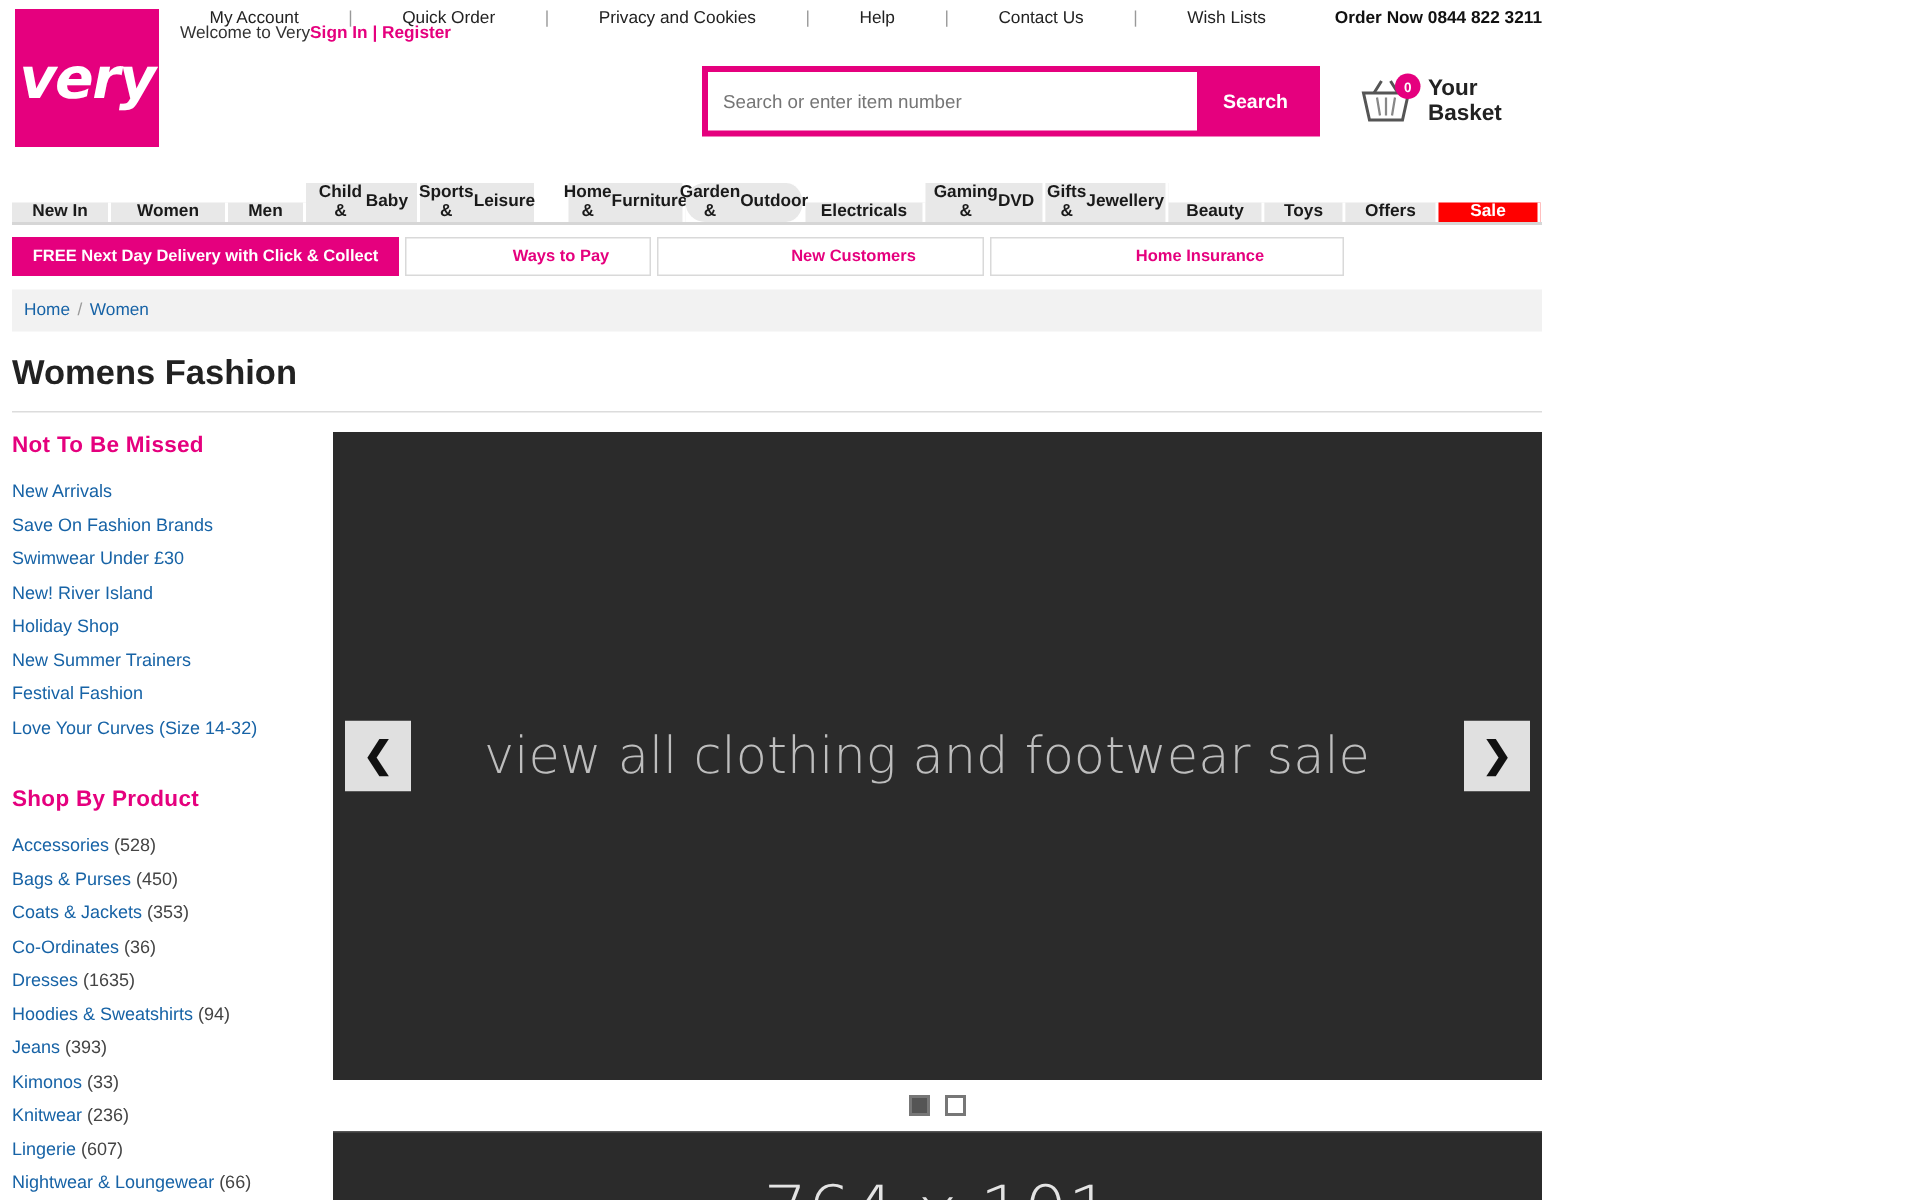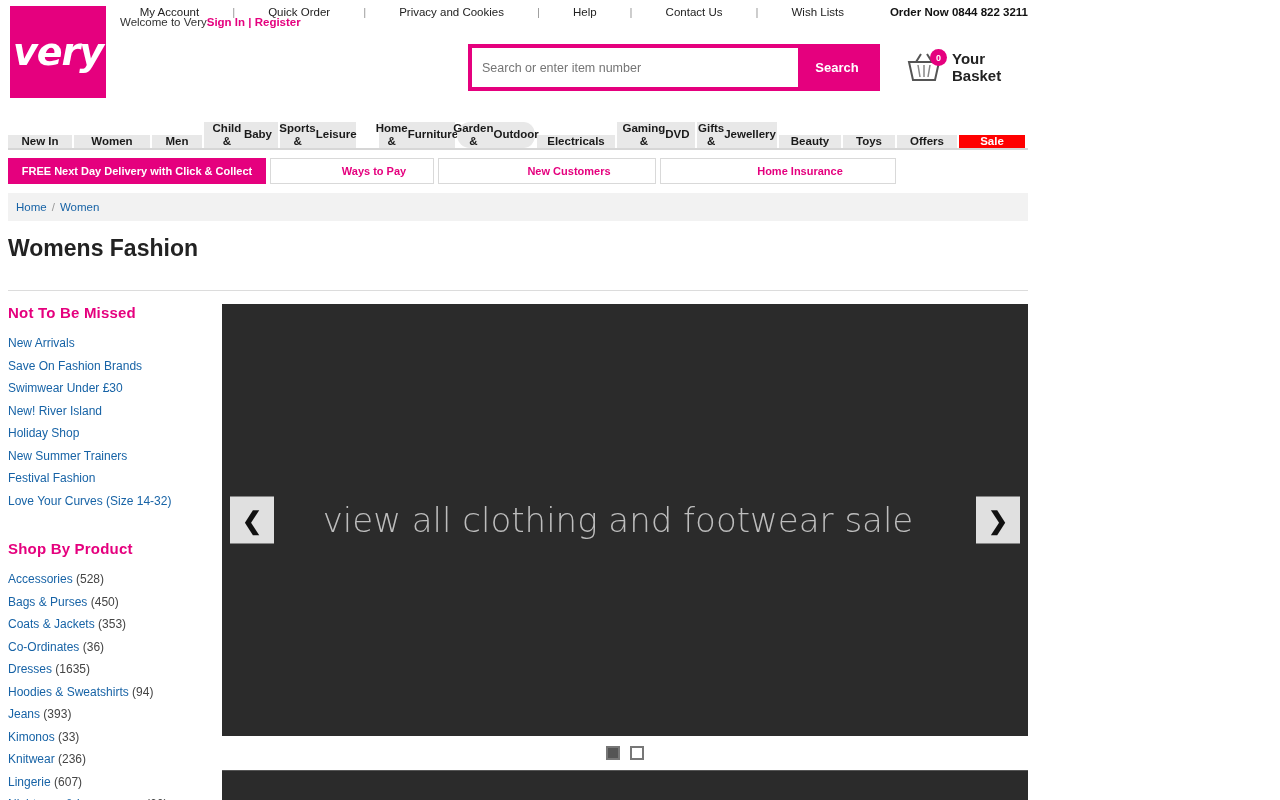--- a/index.html
+++ b/index.html
@@ -117,21 +117,21 @@
     padding-left: 8px; font-size: 11.5px;
   }
   .breadcrumb a { color: #1763a6; text-decoration: none; }
   .breadcrumb .sep { color: #999; margin: 0 5px; }
   .breadcrumb .current { color: #1763a6; }
 
   
   .page-title {
     margin: 14px 8px 0 8px;
     font-size: 23px; font-weight: bold; color: #222;
-    padding-bottom: 28px;
+    padding-bottom: 12px;
     border-bottom: 1px solid #dcdcdc;
   }
 
   
   .content { display: flex; margin: 13px 8px 0 8px; }
   .sidebar { width: 206px; flex: 0 0 206px; }
   .side-head {
     color: #e5007e; font-size: 15px; font-weight: bold;
     margin-bottom: 11px; letter-spacing: .2px;
   }

